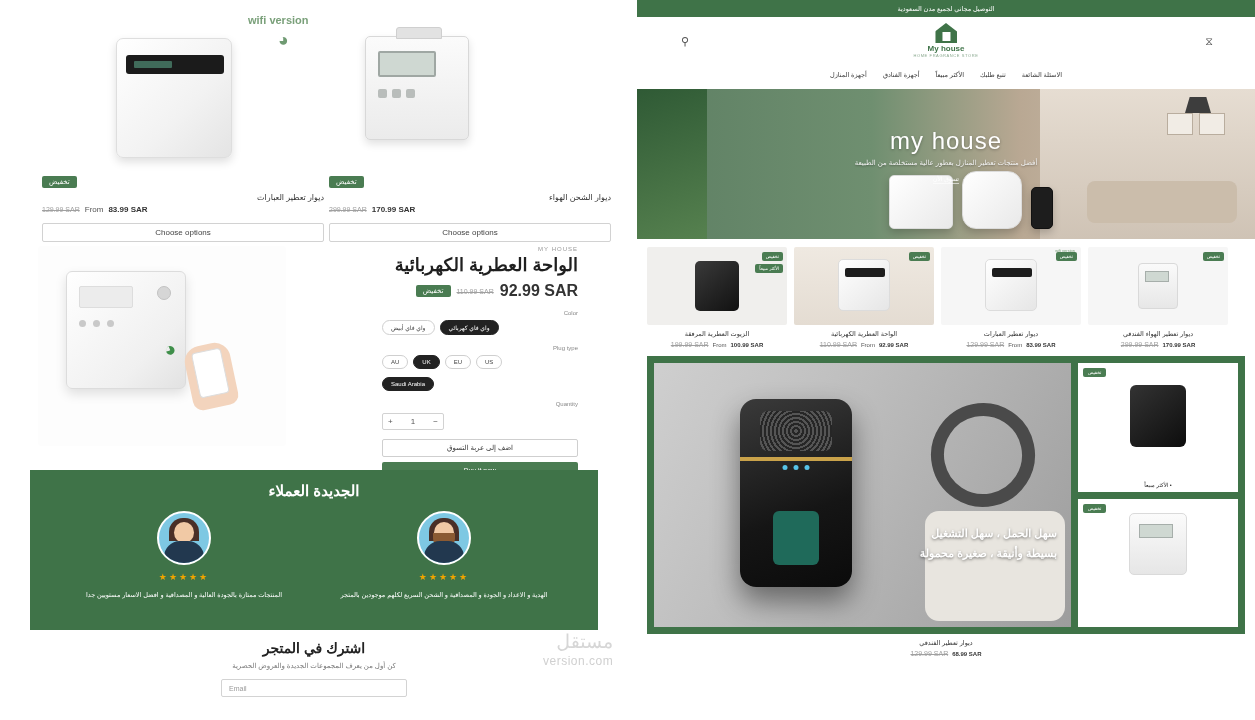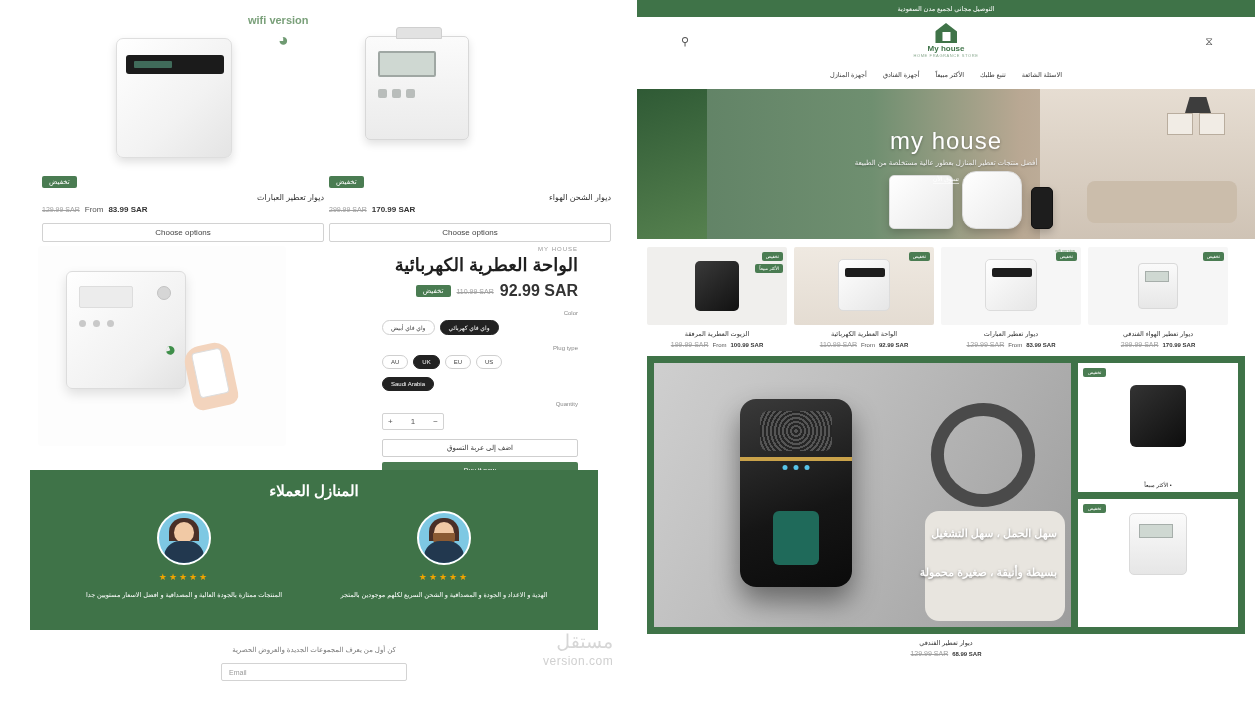--- a/index.html
+++ b/index.html
@@ -251,21 +251,21 @@
   .car-device .grill { position: absolute; left: 50%; top: 12px; transform: translateX(-50%); width: 72px; height: 40px; background: repeating-radial-gradient(circle at 50% 50%, #555 0 2px, #262626 2px 4px); border-radius: 8px; }
   .car-device .gold { position: absolute; left: 0; top: 58px; width: 100%; height: 4px; background: #c9a24a; }
   .car-device .leds { position: absolute; left: 50%; top: 66px; transform: translateX(-50%); display: flex; gap: 6px; }
   .car-device .leds i { width: 5px; height: 5px; border-radius: 50%; background: #56c3e8; display: block; }
   .car-device .vent { position: absolute; left: 50%; bottom: 22px; transform: translateX(-50%); width: 46px; height: 54px; background: #1f6a5a; border-radius: 6px; }
   .promo-line {
     position: absolute; color: #fff; font-size: 11px; font-weight: bold; direction: rtl;
     background: rgba(40,90,48,.0); text-shadow: 0 1px 3px rgba(0,0,0,.5);
   }
   .promo-line.l1 { right: 14px; top: 164px; }
-  .promo-line.l2 { right: 14px; top: 203px; }
+  .promo-line.l2 { right: 14px; top: 184px; }
   .promo-side { width: 160px; display: flex; flex-direction: column; gap: 7px; }
   .side-card { flex: 1; background: #fff; position: relative; }
   .side-dev-black { position: absolute; left: 50%; top: 22px; transform: translateX(-50%); width: 56px; height: 62px; background: linear-gradient(140deg,#333,#0d0d0d); border-radius: 6px; }
   .side-dev-grey { position: absolute; left: 50%; top: 14px; transform: translateX(-50%); width: 58px; height: 62px; background: linear-gradient(180deg,#fbfbfb,#e6e6e6); border: 1px solid #dadada; border-radius: 5px; }
   .side-dev-grey .lcd { position: absolute; left: 9px; top: 10px; width: 34px; height: 14px; background: #cfd8d2; border: 1px solid #a6aeaa; }
   .side-badge { position: absolute; left: 5px; top: 5px; background: #4a7c52; color: #fff; font-size: 4.5px; padding: 2px 5px; border-radius: 2px; }
   .side-caption { position: absolute; left: 0; bottom: 4px; width: 100%; text-align: center; font-size: 5.5px; color: #fff; direction: rtl; }
 
   .bottom-prod { margin: 5px 10px 0; text-align: center; }
   .bottom-name { font-size: 6.5px; color: #333; direction: rtl; }
@@ -382,21 +382,21 @@
         <div class="btn-buy">Buy it now</div>
 
         <div class="detail-foot">
           <span>Share</span>
           <span>View full details</span>
         </div>
       </div>
     </div>
 
     <div class="reviews">
-      <div class="reviews-title">المنازل العملاء</div>
+      <div class="reviews-title">الجديدة العملاء</div>
       <div class="review-cards">
         <div class="review-card">
           <div class="avatar f">
             <div class="hair"></div>
             <div class="head"></div>
             <div class="body"></div>
           </div>
           <div class="stars">★★★★★</div>
           <div class="review-text">المنتجات ممتازة بالجودة العالية و المصداقية و افضل الاسعار مستويين جدا</div>
         </div>
@@ -407,20 +407,21 @@
             <div class="beard"></div>
             <div class="body"></div>
           </div>
           <div class="stars">★★★★★</div>
           <div class="review-text">الهدية و الاعداد و الجودة و المصداقية و الشحن السريع لكلهم موجودين بالمتجر</div>
         </div>
       </div>
     </div>
 
     <div class="newsletter">
+      <div class="nl-title">اشترك في المتجر</div>
       <div class="nl-sub">كن أول من يعرف المجموعات الجديدة والعروض الحصرية</div>
       <div class="nl-input">Email</div>
     </div>
 
     <div class="watermark">
       <div class="wm-ar">مستقل</div>
       <div class="wm-en">version.com</div>
     </div>
   </div>
 

